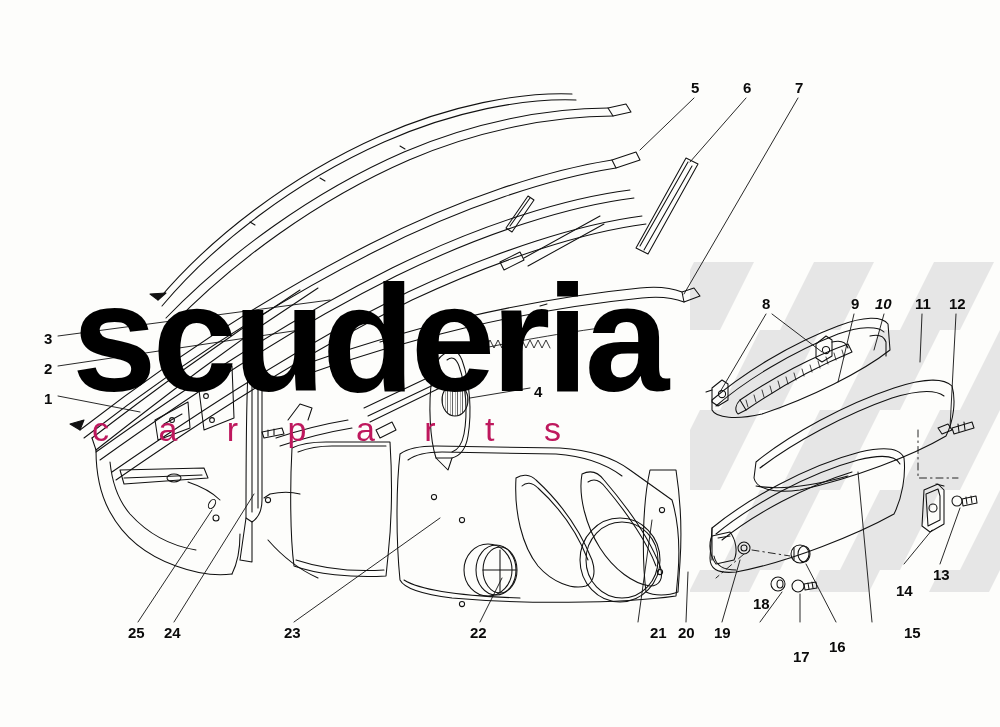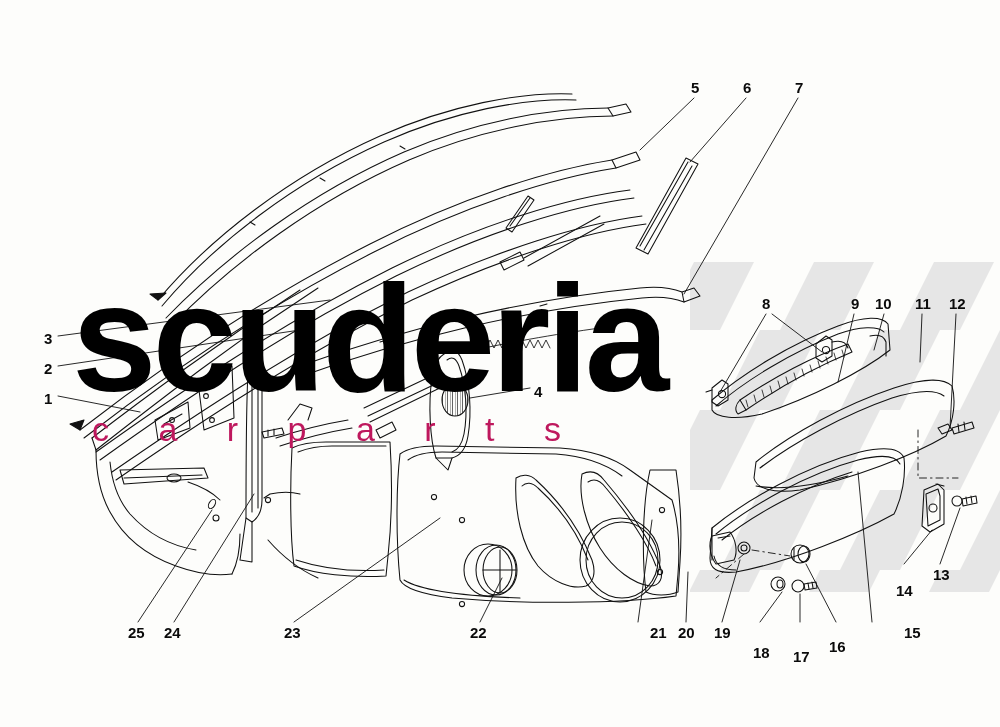--- a/index.html
+++ b/index.html
@@ -376,29 +376,29 @@
 
   <div class="lbl" style="left:44px;  top:331px;">3</div>
   <div class="lbl" style="left:44px;  top:361px;">2</div>
   <div class="lbl" style="left:44px;  top:391px;">1</div>
   <div class="lbl" style="left:534px; top:384px;">4</div>
   <div class="lbl" style="left:691px; top:80px;">5</div>
   <div class="lbl" style="left:743px; top:80px;">6</div>
   <div class="lbl" style="left:795px; top:80px;">7</div>
   <div class="lbl" style="left:762px; top:296px;">8</div>
   <div class="lbl" style="left:851px; top:296px;">9</div>
-  <div class="lbl" style="left:875px; top:296px;">10</div>
+  <div class="lbl" style="left:875px; top:296px;font-style:italic;">10</div>
   <div class="lbl" style="left:915px; top:296px;">11</div>
   <div class="lbl" style="left:949px; top:296px;">12</div>
   <div class="lbl" style="left:933px; top:567px;">13</div>
   <div class="lbl" style="left:896px; top:567px;margin-top:16px;">14</div>
   <div class="lbl" style="left:904px; top:625px;">15</div>
   <div class="lbl" style="left:829px; top:639px;">16</div>
   <div class="lbl" style="left:793px; top:625px;margin-top:24px;">17</div>
-  <div class="lbl" style="left:753px; top:645px;">18</div>
+  <div class="lbl" style="left:753px; top:596px;">18</div>
   <div class="lbl" style="left:714px; top:625px;">19</div>
   <div class="lbl" style="left:678px; top:625px;">20</div>
   <div class="lbl" style="left:630px; top:625px;margin-left:20px;">21</div>
   <div class="lbl" style="left:470px; top:625px;">22</div>
   <div class="lbl" style="left:284px; top:625px;">23</div>
   <div class="lbl" style="left:164px; top:625px;">24</div>
   <div class="lbl" style="left:128px; top:625px;">25</div>
 
 </div>
 

